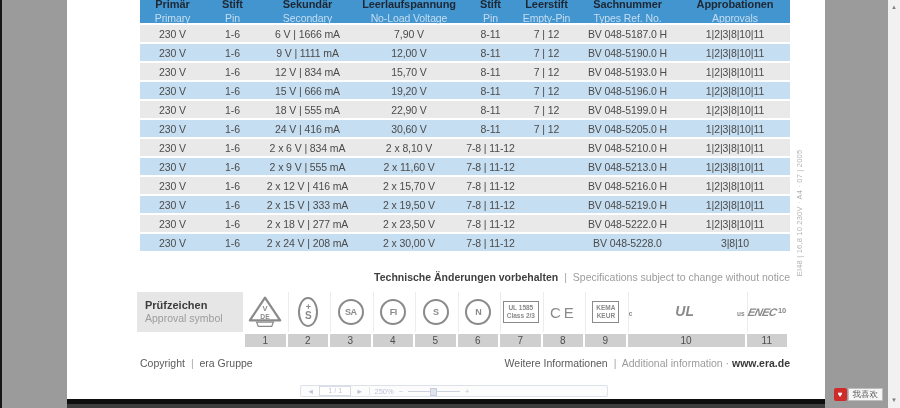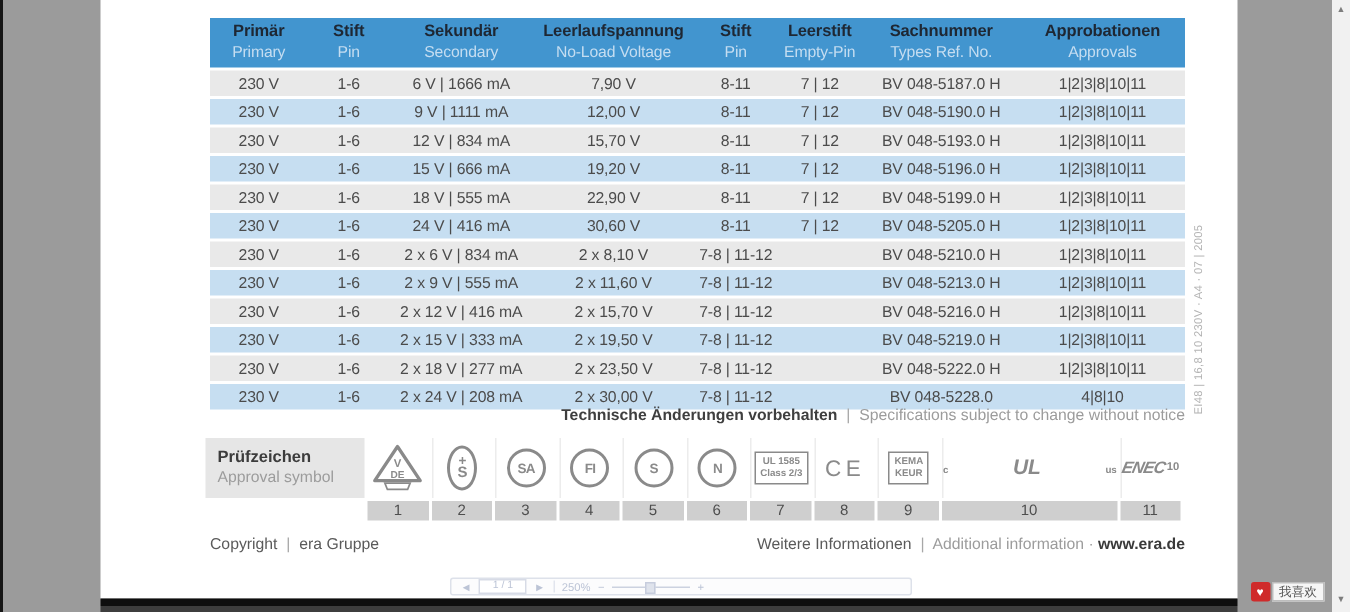--- a/index.html
+++ b/index.html
@@ -11,21 +11,21 @@
   }
   .edge-left{position:absolute;left:0;top:0;width:2px;height:408px;background:#161616;}
   .page{position:absolute;left:67px;top:0;width:758px;height:399px;background:#ffffff;}
   .bar-black{position:absolute;left:67px;top:399px;width:758px;height:5px;background:#0e0e0e;}
   .bar-sub{position:absolute;left:67px;top:404px;width:758px;height:4px;background:#3d3d3d;}
 
   
   .tablewrap{position:absolute;left:73px;top:0;width:650px;}
   .thead{
     display:grid;grid-template-columns:65px 55px 95px 108px 55px 57px 105px 110px;
-    background:#4295cf;height:33px;margin-bottom:2px;align-content:center;margin-top:12px;
+    background:#4295cf;height:23px;margin-bottom:2px;align-content:center;
   }
   .th{text-align:center;line-height:1.25;}
   .th-de{font-size:11px;font-weight:bold;color:#1e2733;letter-spacing:-0.1px;}
   .th-en{font-size:10.5px;color:#c5ddf1;letter-spacing:-0.1px;}
   .trow{
     display:grid;grid-template-columns:65px 55px 95px 108px 55px 57px 105px 110px;
     height:17px;margin-bottom:2px;align-items:center;
     font-size:10.5px;color:#4b4b4b;letter-spacing:-0.1px;
   }
   .trow.gray{background:#e9e9e9;}
@@ -269,21 +269,21 @@
           <div class="td">1|2|3|8|10|11</div>
         </div>
         <div class="trow blue">
           <div class="td">230 V</div>
           <div class="td">1-6</div>
           <div class="td">2 x 24 V | 208 mA</div>
           <div class="td">2 x 30,00 V</div>
           <div class="td">7-8 | 11-12</div>
           <div class="td"></div>
           <div class="td">BV 048-5228.0</div>
-          <div class="td">4|8|10</div>
+          <div class="td">3|8|10</div>
         </div>
       </div>
   </div>
 
   <div class="notice">
     <span class="de">Technische Änderungen vorbehalten</span>
     <span class="div">|</span>
     <span class="en">Specifications subject to change without notice</span>
   </div>
 

